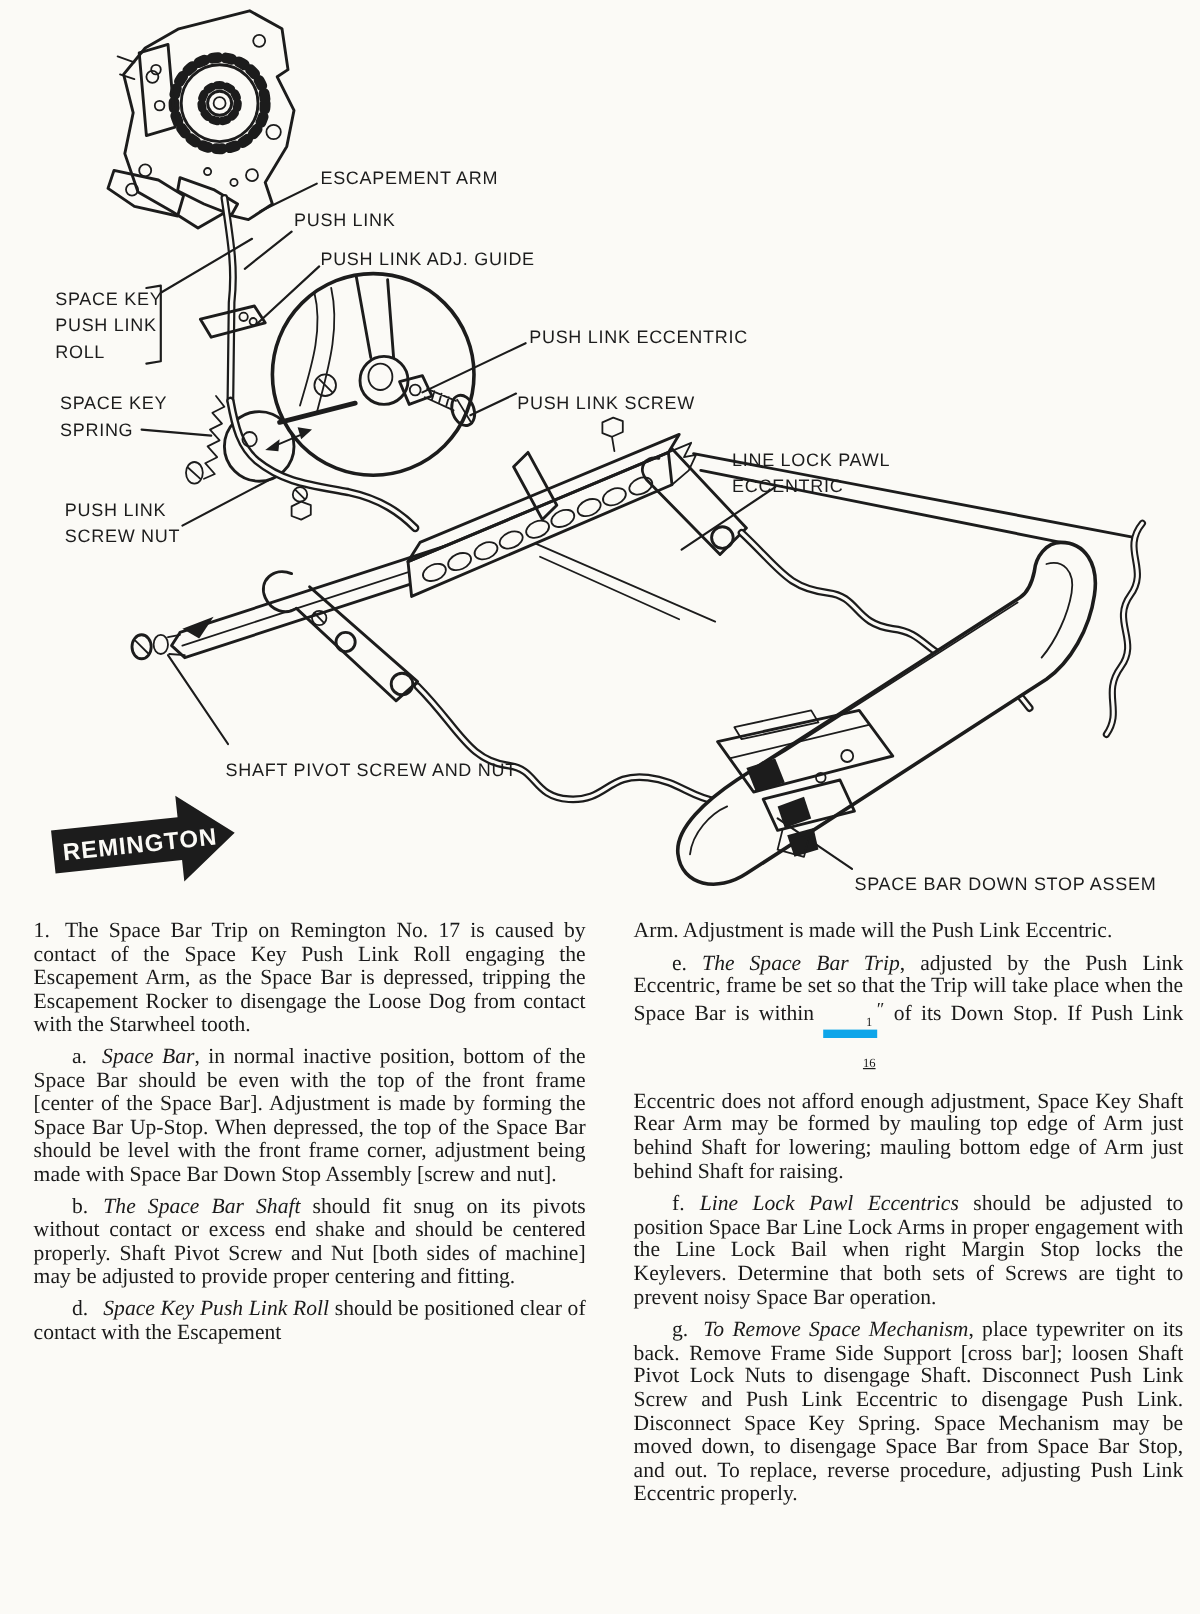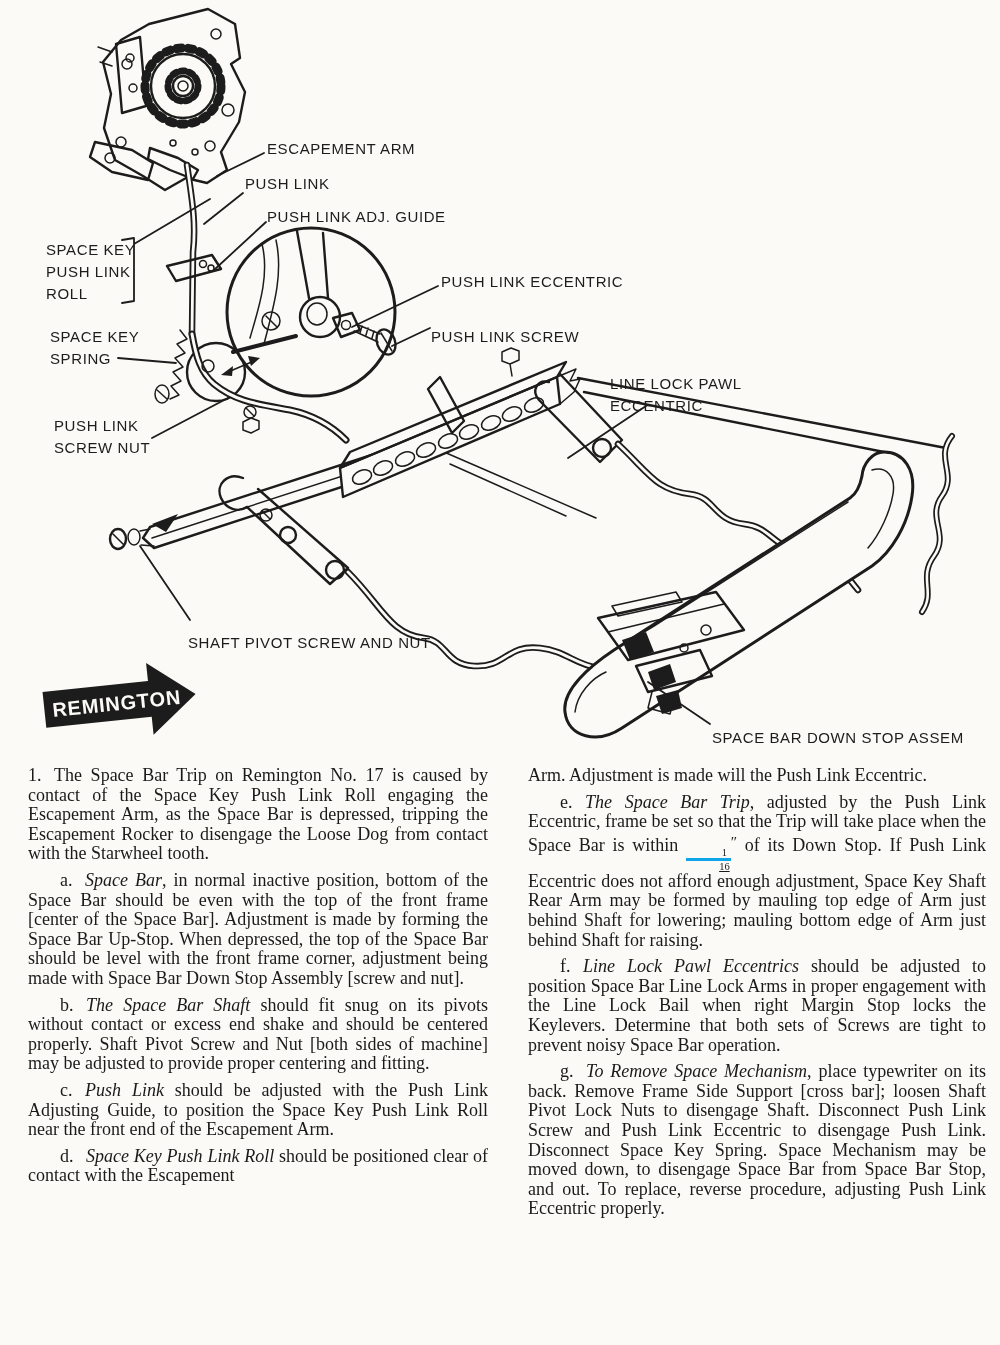--- a/index.html
+++ b/index.html
@@ -31,21 +31,21 @@
   .col-left  { left:28px;  width:460px; }
   .col-right { left:528px; width:458px; }
   .col p { margin:0 0 7px 0; text-align:justify; font-size:18px; line-height:19.6px; }
   .p-indent { text-indent:32px; }
   .p-head { margin-top:12px !important; margin-bottom:9px !important; }
   .p-head .caps { letter-spacing:1.2px; }
   .num { margin-right:0.7em; }
   .lead { font-style:italic; }
   .vfrac { display:inline-flex; flex-direction:column; align-items:center;
            vertical-align:-5px; line-height:1.05; font-size:10.5px; font-style:normal; }
-  .vfrac .den { border-top:3px solid #0ea5e9; padding:0 1px;text-decoration:underline; }
+  .vfrac .den { border-top:7px solid #0ea5e9; padding:16px 1px;text-decoration:underline; }
   .funit { font-size:0.85em; vertical-align:4px; }
 </style>
 </head>
 <body>
 
 <div class="page">
 
   <div class="diagram">
     <svg width="1000" height="760" viewBox="0 0 1000 760">
 
@@ -228,21 +228,20 @@
     <div class="dlabel" style="left:54px;  top:415px;">PUSH LINK
 SCREW NUT</div>
     <div class="dlabel" style="left:188px; top:612px;margin-top:20px;">SHAFT PIVOT SCREW AND NUT</div>
     <div class="dlabel" style="left:712px; top:715px;margin-top:12px;">SPACE BAR DOWN STOP ASSEM</div>
   </div>
 
   <div class="col col-left">
     <p><span class="num">1.</span><span>The Space Bar Trip on Remington No. 17 is caused by contact of the Space Key Push Link Roll engaging the Escapement Arm, as the Space Bar is depressed, tripping the Escapement Rocker to disengage the Loose Dog from contact with the Starwheel tooth.</span></p>
     <p class="p-indent"><span class="num">a.</span><span class="lead">Space Bar</span><span>, in normal inactive position, bottom of the Space Bar should be even with the top of the front frame [center of the Space Bar].  Adjustment is made by forming the Space Bar Up-Stop.  When depressed, the top of the Space Bar should be level with the front frame corner, adjustment being made with Space Bar Down Stop Assembly [screw and nut].</span></p>
     <p class="p-indent"><span class="num">b.</span><span class="lead">The Space Bar Shaft</span><span> should fit snug on its pivots without contact or excess end shake and should be centered properly.  Shaft Pivot Screw and Nut [both sides of machine] may be adjusted to provide proper centering and fitting.</span></p>
-    <p class="p-indent"><span class="num">c.</span><span class="lead">Push Link</span><span> should be adjusted with the Push Link Adjusting Guide, to position the Space Key Push Link Roll near the front end of the Escapement Arm.</span></p>
     <p class="p-indent"><span class="num">d.</span><span class="lead">Space Key Push Link Roll</span><span> should be positioned clear of contact with the Escapement</span></p>
   </div>
 
   <div class="col col-right">
     <p><span>Arm.  Adjustment is made will the Push Link Eccentric.</span></p>
     <p class="p-indent"><span class="num">e.</span><span class="lead">The Space Bar Trip</span><span>, adjusted by the Push Link Eccentric, frame be set so that the Trip will take place when the Space Bar is within </span><span class="vfrac">
           <span>1</span>
           <span class="den">16</span>
         </span><span class="funit">″</span><span> of its Down Stop.  If Push Link Eccentric does not afford enough adjustment, Space Key Shaft Rear Arm may be formed by mauling top edge of Arm just behind Shaft for lowering; mauling bottom edge of Arm just behind Shaft for raising.</span></p>
     <p class="p-indent"><span class="num">f.</span><span class="lead">Line Lock Pawl Eccentrics</span><span> should be adjusted to position Space Bar Line Lock Arms in proper engagement with the Line Lock Bail when right Margin Stop locks the Keylevers.  Determine that both sets of Screws are tight to prevent noisy Space Bar operation.</span></p>

